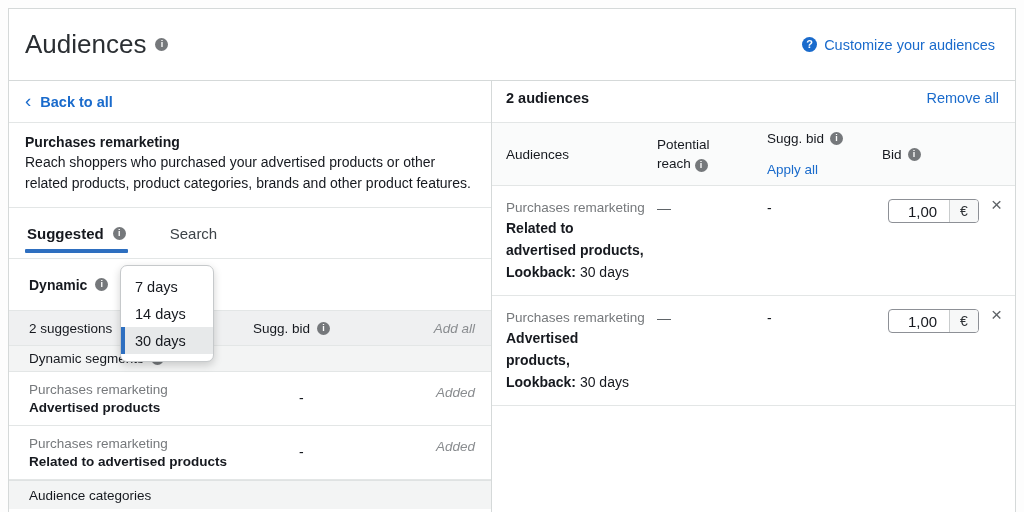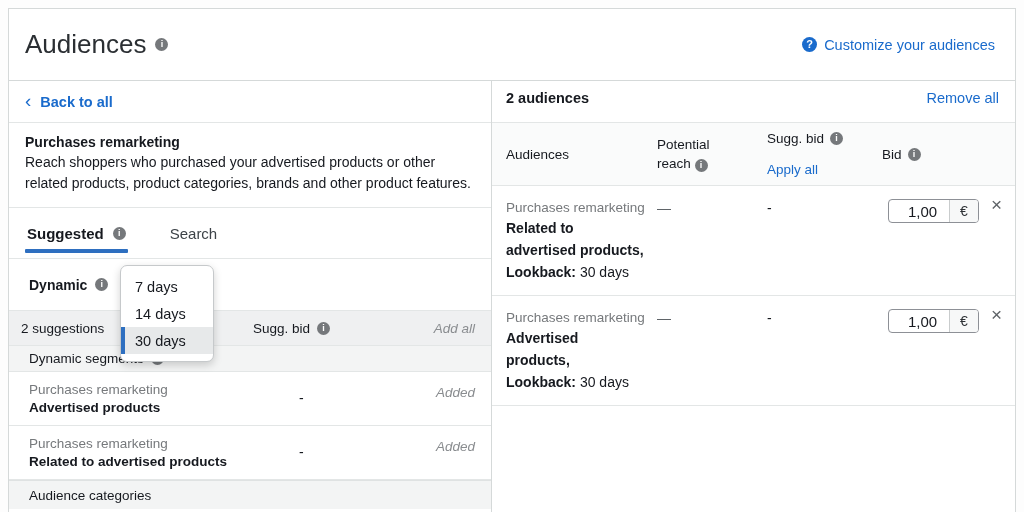--- a/index.html
+++ b/index.html
@@ -41,21 +41,21 @@
     color: #3d4348; cursor: pointer; padding: 0 2px; }
   .tab.active { font-weight: 700; color: #16191f; }
   .tab.active::after { content: ""; position: absolute; left: 0; right: 0; bottom: 5px; height: 4px;
     background: #2e6fc0; border-radius: 1px; }
 
   .lookback-row { height: 52px; border-bottom: 1px solid #e3e6e6; display: flex; align-items: center;
     gap: 8px; padding: 0 20px; font-size: 14px; font-weight: 700; }
 
   .sugg-header-row { height: 35px; background: #eff0f1; border-bottom: 1px solid #e3e6e6;
     display: flex; align-items: center; font-size: 13.5px; position: relative; }
-  .sugg-count { margin-left: 12px; }
+  .sugg-count { margin-left: 20px; }
   .sugg-bid-h { position: absolute; left: 244px; display: flex; align-items: center; gap: 7px; }
   .add-all { margin-left: auto; margin-right: 16px; font-style: italic; color: #8a8d90; }
 
   .section-row { height: 26px; background: #f3f4f4; border-bottom: 1px solid #e3e6e6;
     display: flex; align-items: center; gap: 7px; padding-left: 20px; font-size: 13.5px; }
   .section-row.bottom { height: 29px; border-top: 1px solid #dfe2e2; border-bottom: none; }
 
   .sugg-row { height: 54px; border-bottom: 1px solid #e3e6e6; position: relative; padding: 9px 16px 0 20px; }
   .row-category { font-size: 13.5px; color: #76797c; line-height: 18px; }
   .row-name { font-size: 13.5px; font-weight: 700; line-height: 18px; }

